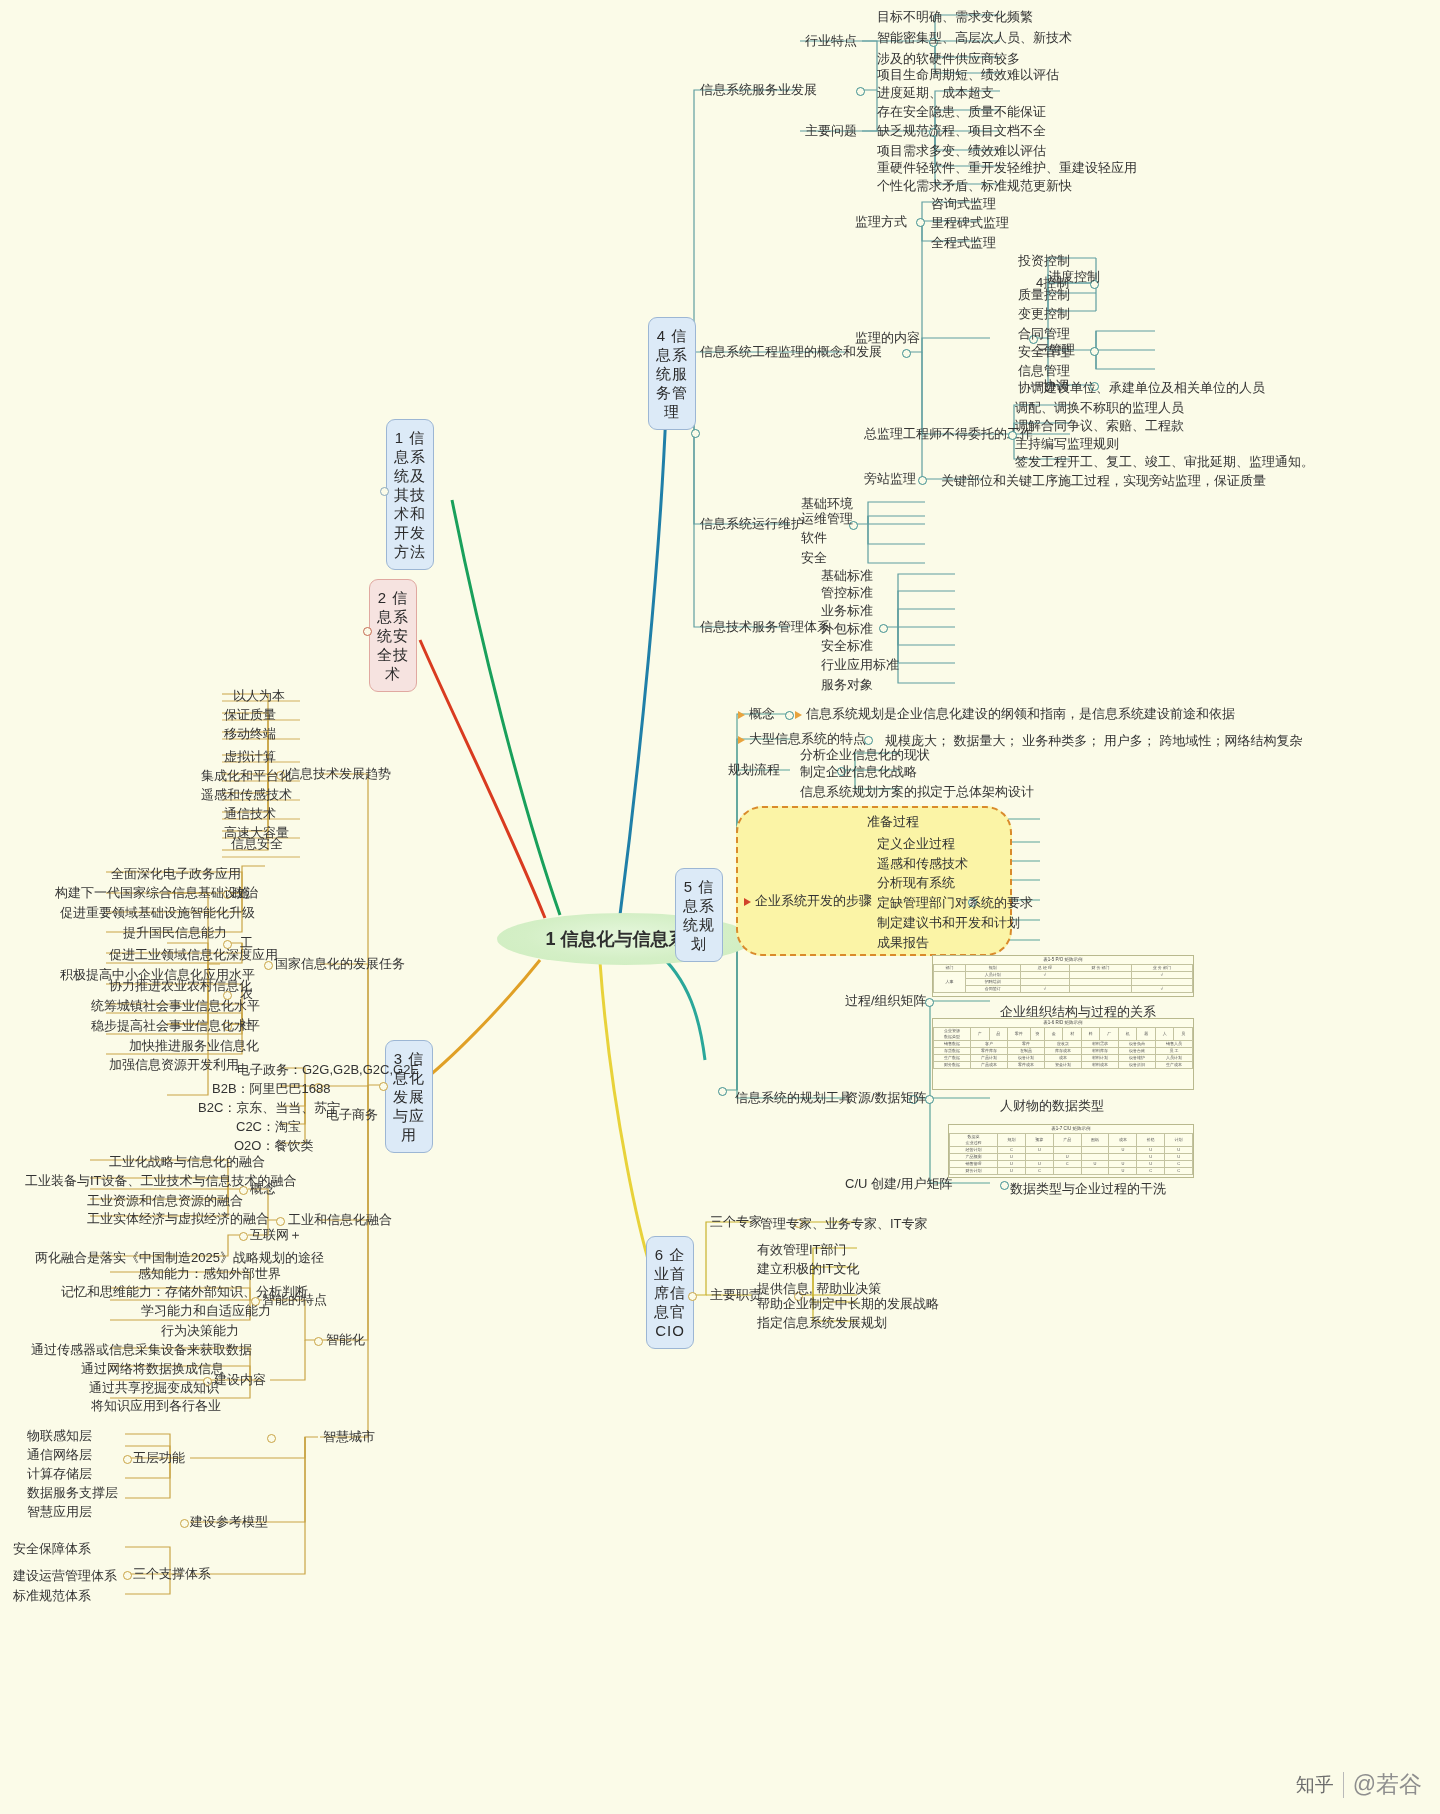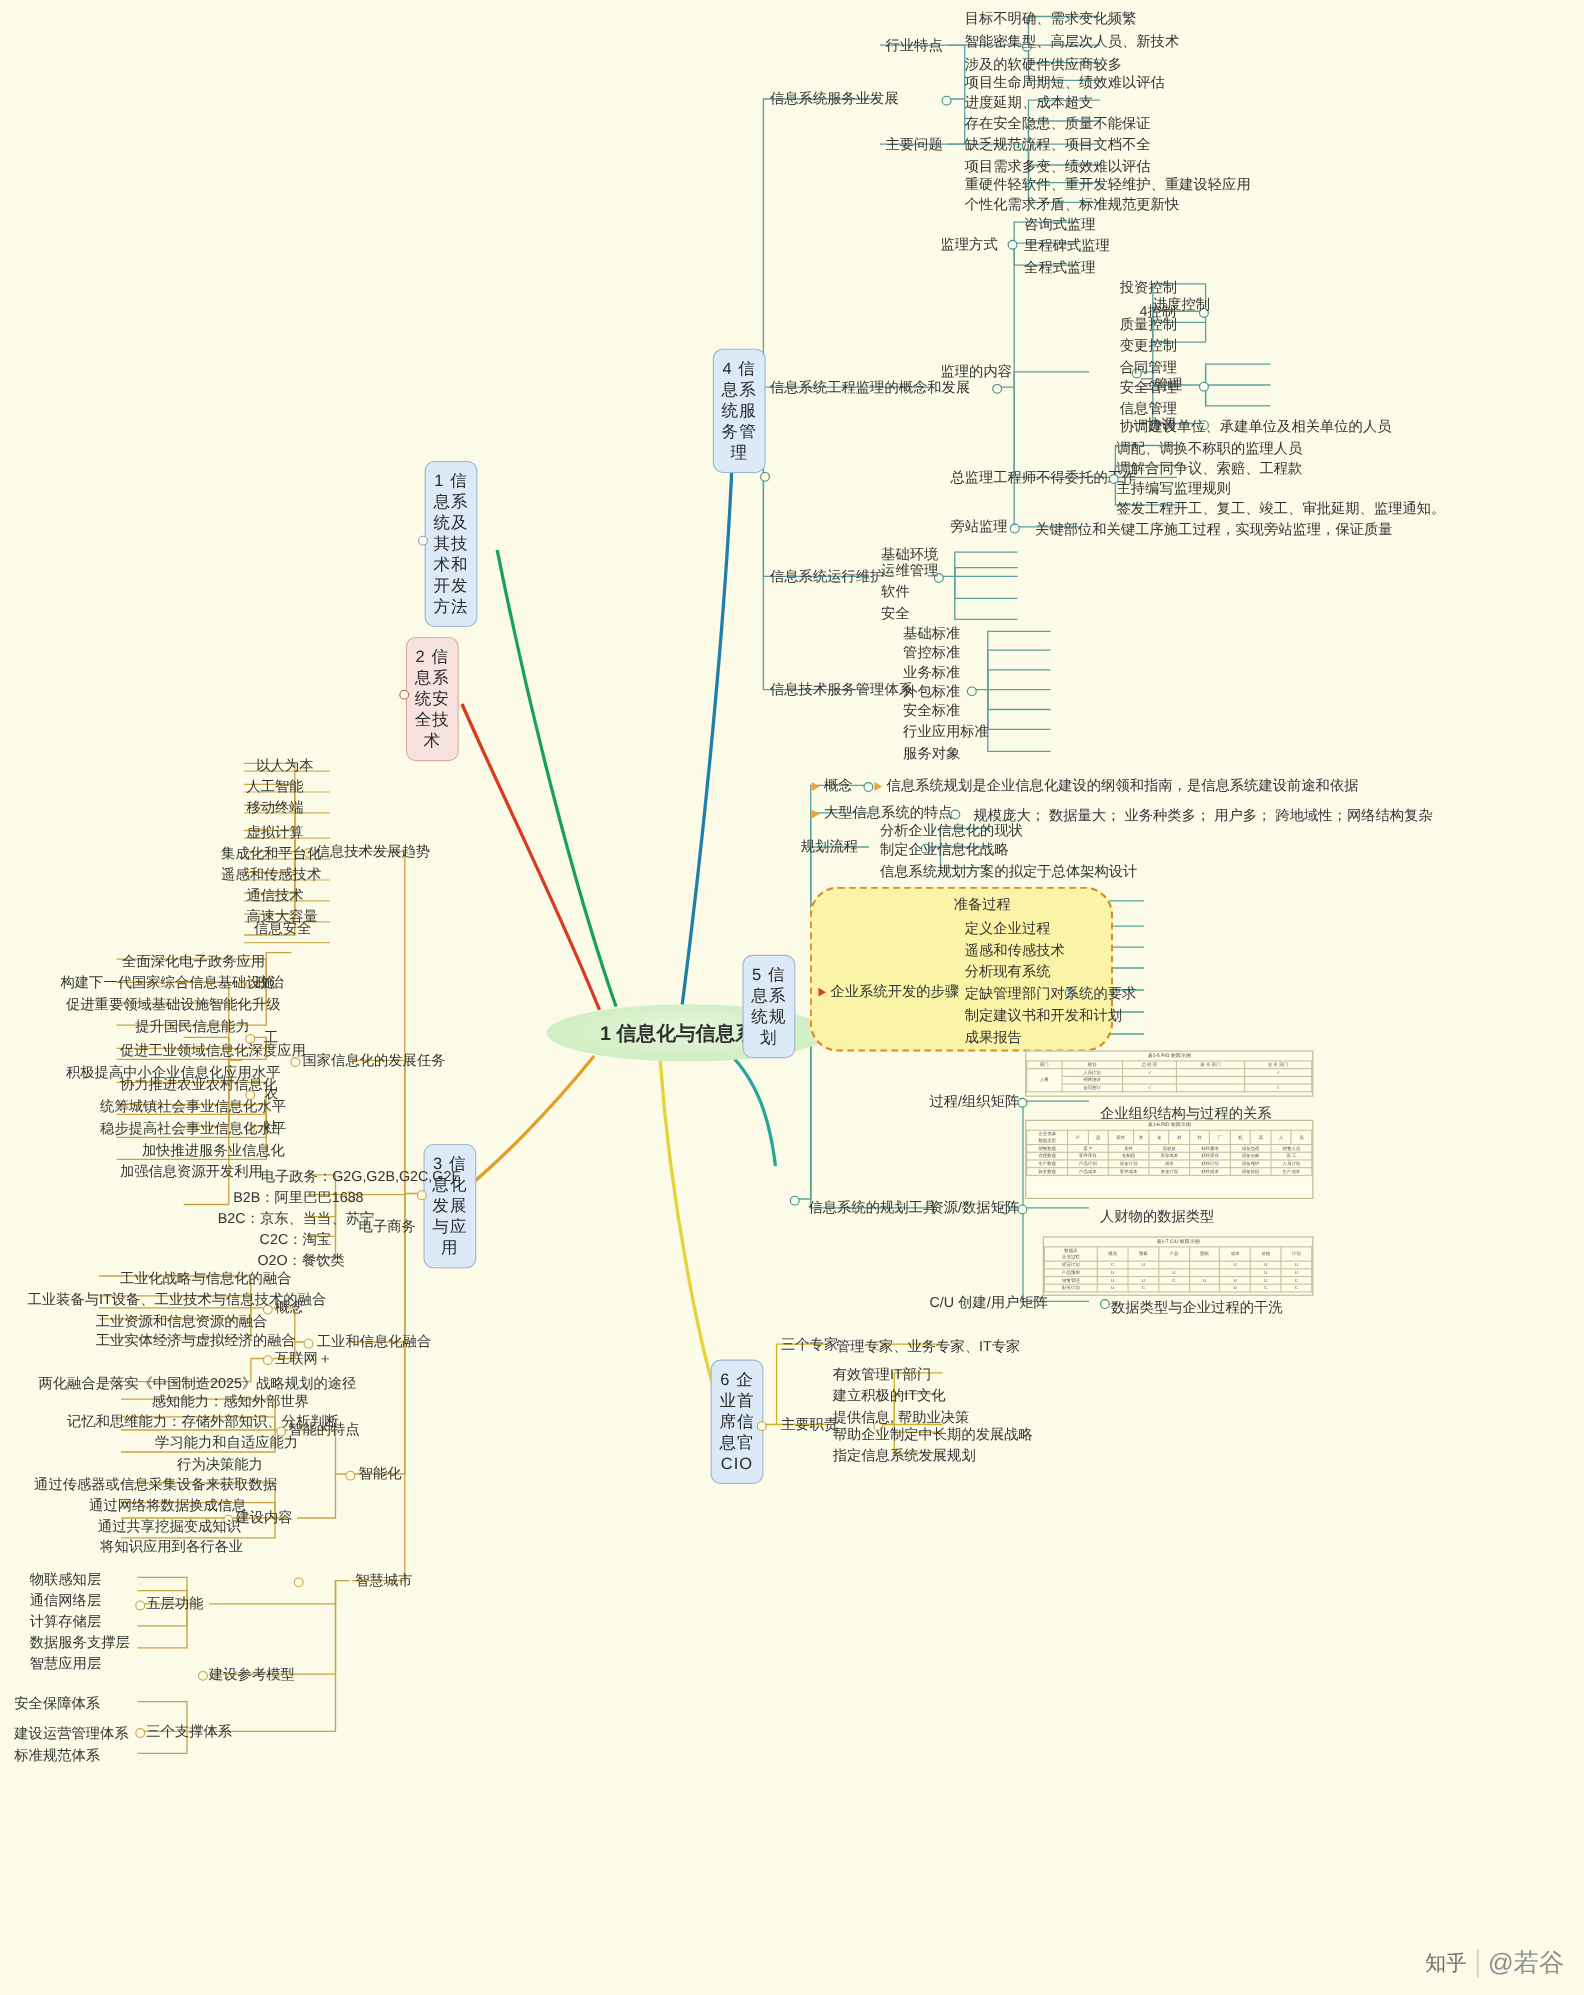--- a/index.html
+++ b/index.html
@@ -602,21 +602,21 @@
   <div class="dot gold" style="left:794px;top:1292px;"></div>
   <div class="node leaf" style="left:752px;top:1240px;">有效管理IT部门</div>
   <div class="node leaf" style="left:752px;top:1259px;">建立积极的IT文化</div>
   <div class="node leaf" style="left:752px;top:1279px;">提供信息, 帮助业决策</div>
   <div class="node leaf" style="left:752px;top:1294px;">帮助企业制定中长期的发展战略</div>
   <div class="node leaf" style="left:752px;top:1313px;">指定信息系统发展规划</div>
 
   <div class="node" style="left:287px;top:766px;">信息技术发展趋势</div>
   <div class="dot gold" style="left:276px;top:771px;"></div>
   <div class="node leaf" style="left:228px;top:686px;">以人为本</div>
-  <div class="node leaf" style="left:219px;top:705px;">人工智能</div>
+  <div class="node leaf" style="left:219px;top:705px;">保证质量</div>
   <div class="node leaf" style="left:219px;top:724px;">移动终端</div>
   <div class="node leaf" style="left:219px;top:747px;">虚拟计算</div>
   <div class="node leaf" style="left:196px;top:766px;">集成化和平台化</div>
   <div class="node leaf" style="left:196px;top:785px;">遥感和传感技术</div>
   <div class="node leaf" style="left:219px;top:804px;">通信技术</div>
   <div class="node leaf" style="left:219px;top:823px;">高速大容量</div>
   <div class="node leaf" style="left:226px;top:834px;">信息安全</div>
 
   <div class="node" style="left:275px;top:956px;">国家信息化的发展任务</div>
   <div class="dot gold" style="left:264px;top:961px;"></div>

